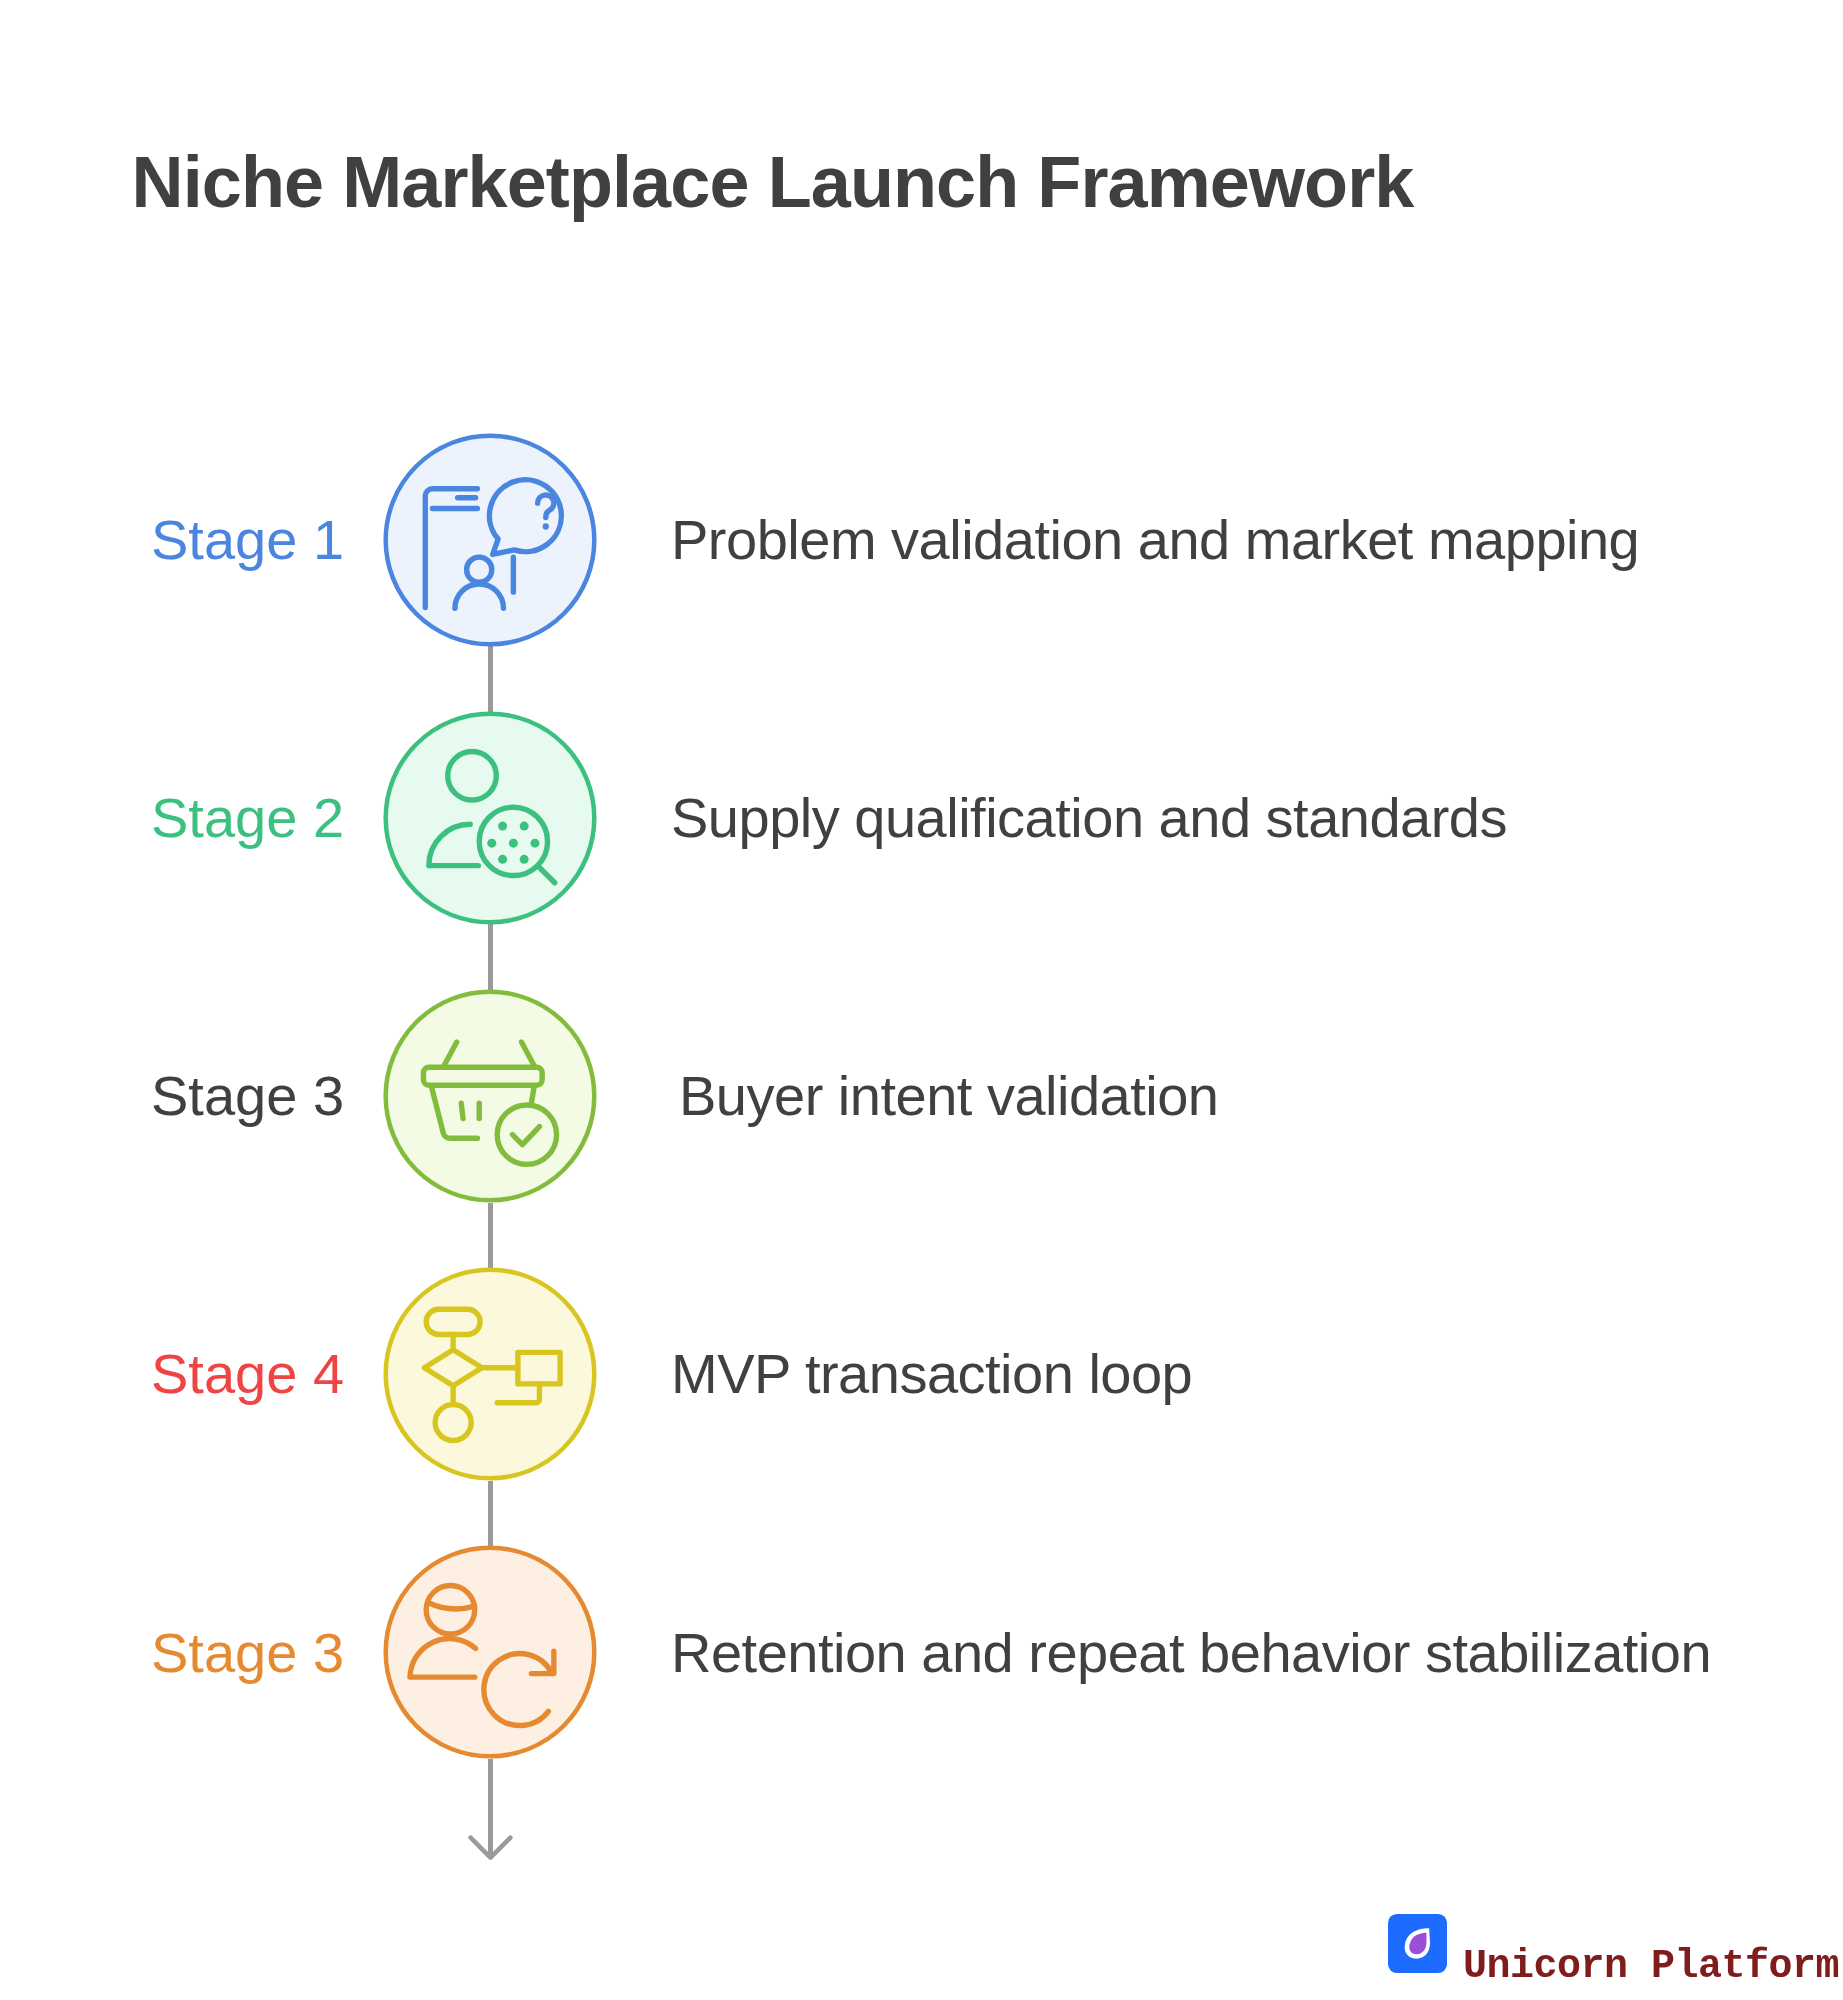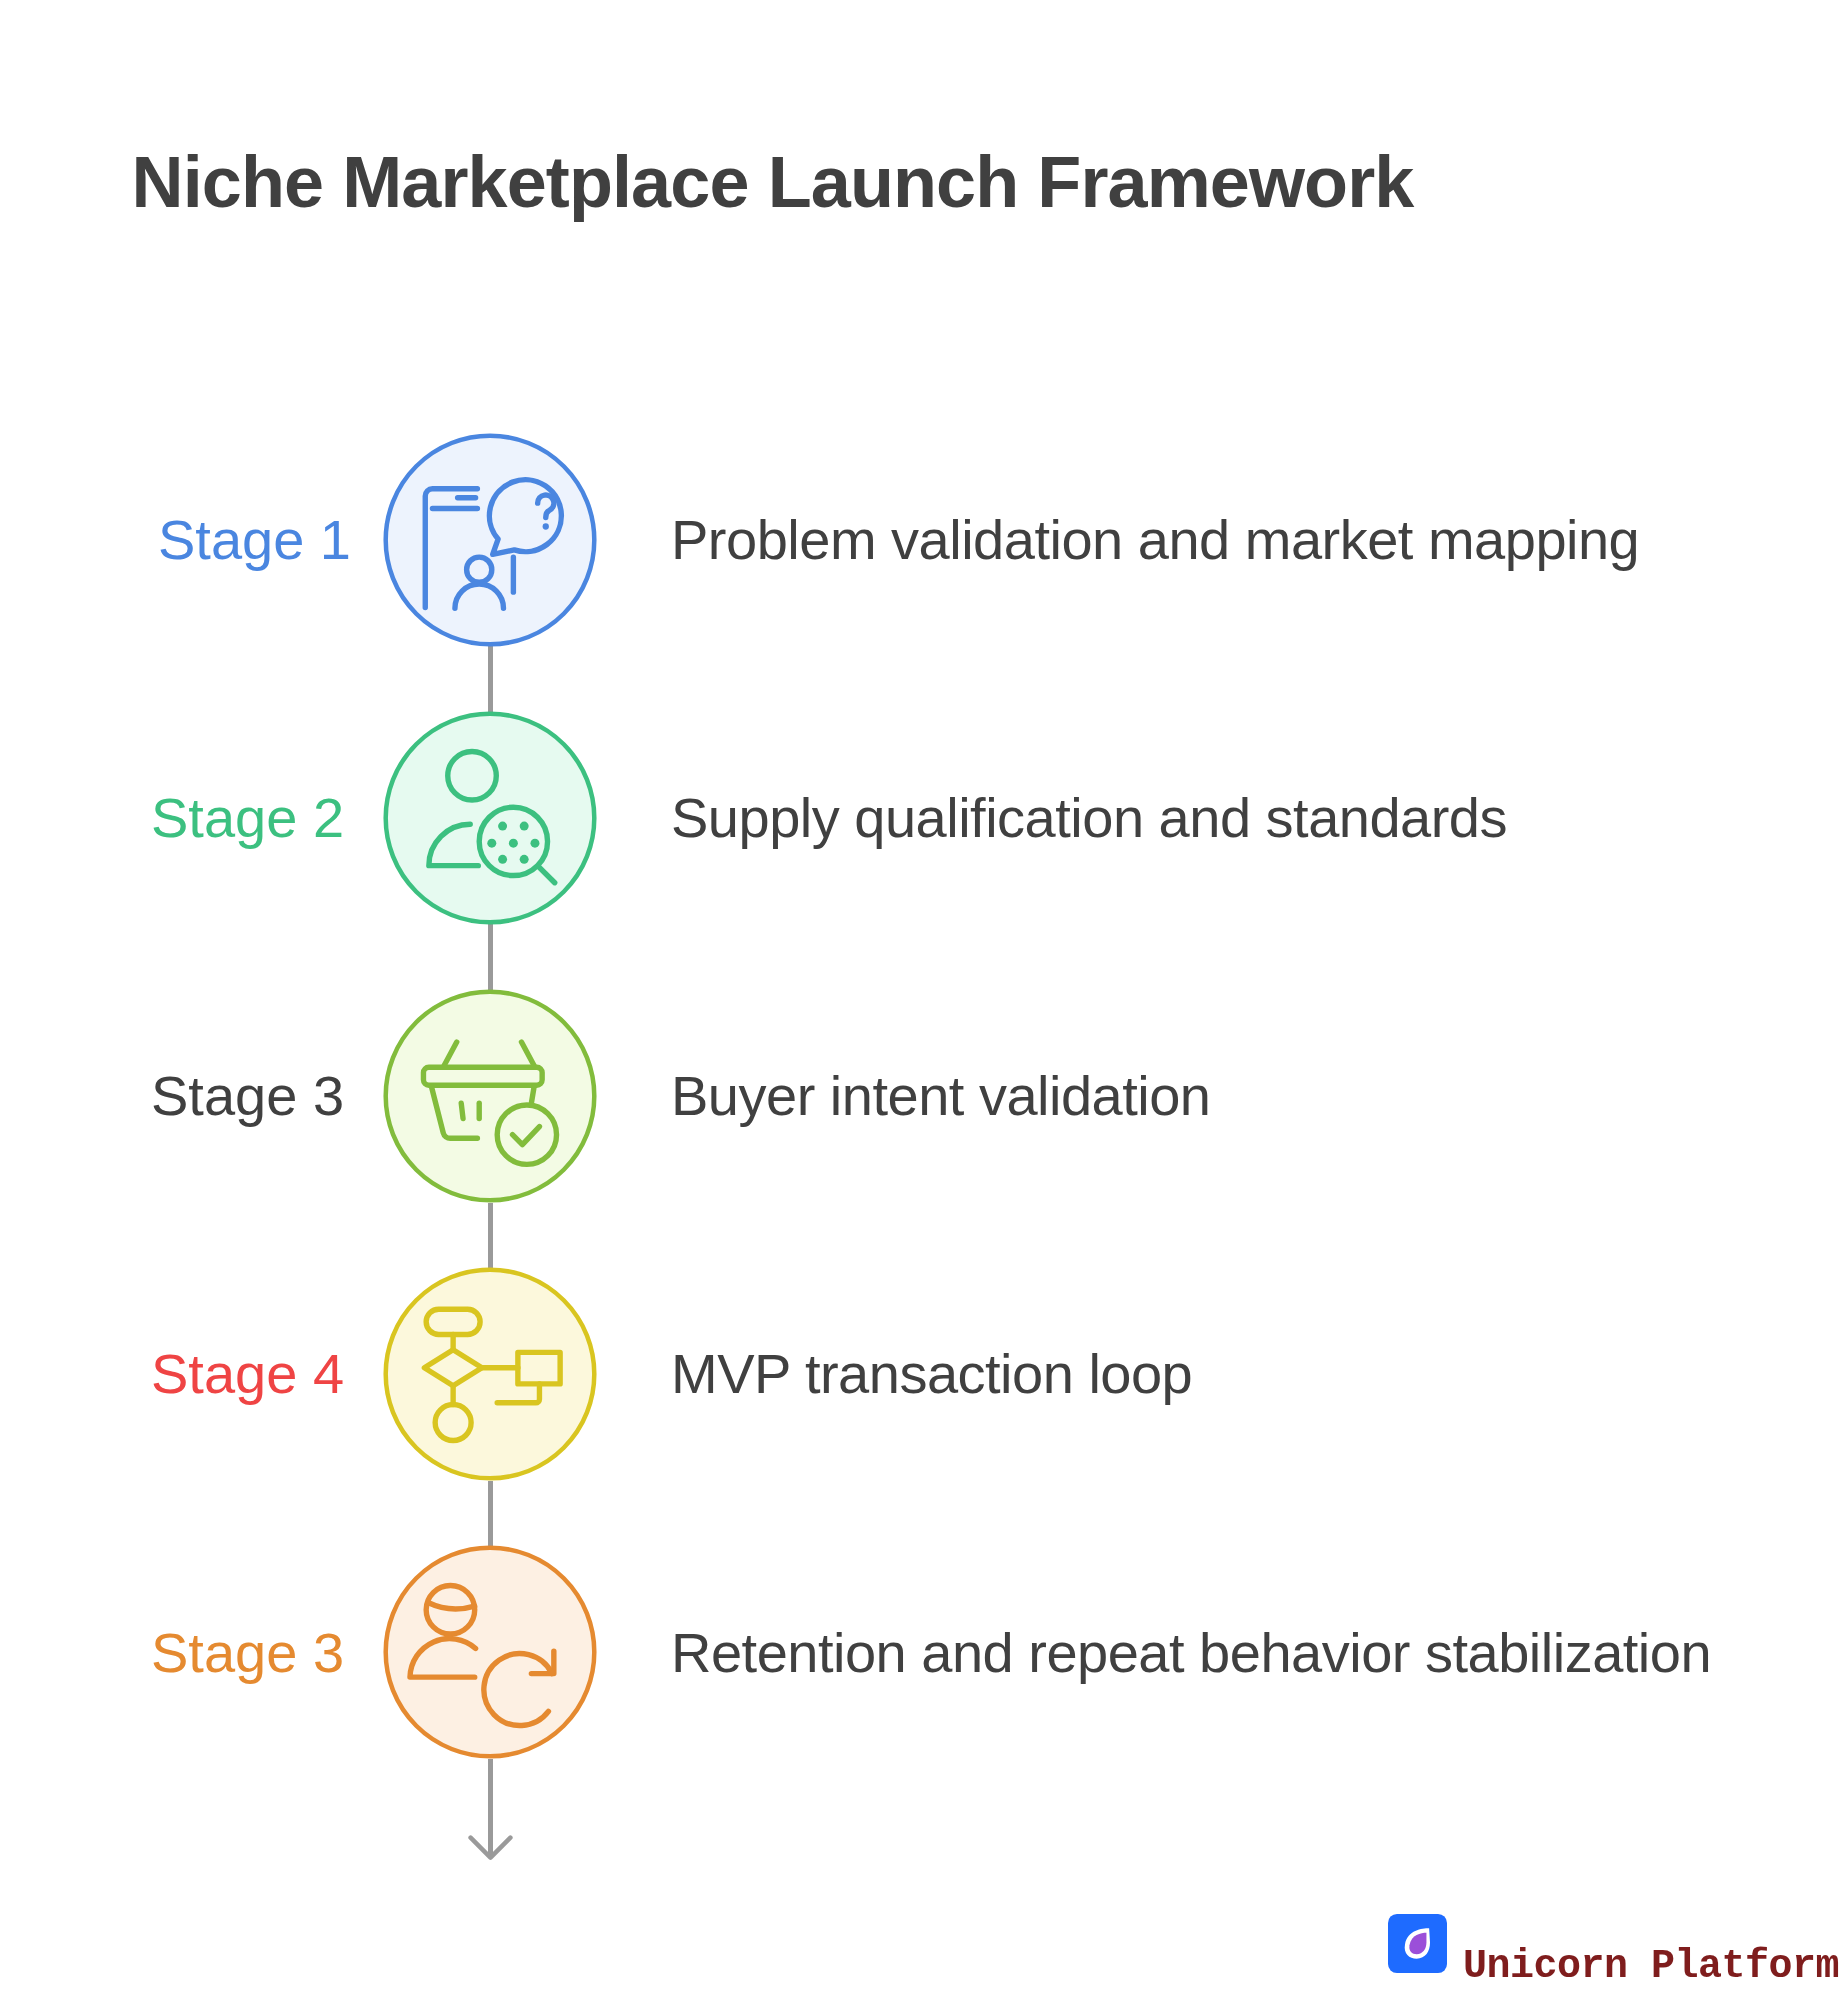--- a/index.html
+++ b/index.html
@@ -40,21 +40,21 @@
 <div class="connector" style="top:646px;height:67px;"></div>
 <div class="connector" style="top:924px;height:67px;"></div>
 <div class="connector" style="top:1203px;height:67px;"></div>
 <div class="connector" style="top:1481px;height:67px;"></div>
 <div class="connector" style="top:1759px;height:97px;"></div>
 <svg class="arrow" viewBox="0 0 52 52">
   <polyline points="4,24 26,46 48,24" fill="none" stroke="#9a9a9a" stroke-width="5" stroke-linecap="round" stroke-linejoin="round"></polyline>
 </svg>
 
 <div>
-  <div class="stage-label" style="top:504px;color:#4A86E0;text-align:center;">Stage 1</div>
+  <div class="stage-label" style="top:504px;color:#4A86E0;">Stage 1</div>
   <svg class="stage-circle" style="top:433px;" viewBox="0 0 238 238">
     <circle cx="119" cy="119" r="116" fill="#EDF3FD" stroke="#4A86E0" stroke-width="5"></circle>
     <g fill="none" stroke="#4A86E0" stroke-width="6" stroke-linecap="round" stroke-linejoin="round">
       <path d="M47 194 V70 a8 8 0 0 1 8 -8 H105"></path>
       <path d="M55 84 H105"></path>
       <path d="M83 72 H103"></path>
       <path d="M145 177 V138"></path>
       <circle cx="107" cy="152" r="14"></circle>
       <path d="M80 195 a27 27 0 0 1 54 0"></path>
       <path d="M122 135 L128 118 a40 40 0 1 1 18 12 Z"></path>
@@ -97,21 +97,21 @@
       <path d="M154 59 L168 85"></path>
       <rect x="45" y="87" width="132" height="20" rx="6"></rect>
       <path d="M54 109 L67 160 a8 8 0 0 0 8 6 H105"></path>
       <path d="M168 109 L165 127"></path>
       <path d="M87 127 L89 144"></path>
       <path d="M107 127 L107 144"></path>
       <circle cx="160" cy="162" r="33"></circle>
       <path d="M144 162 L155 173 L174 153"></path>
     </g>
   </svg>
-  <div class="stage-desc" style="top:1060px;">Buyer intent validation</div>
+  <div class="stage-desc" style="top:1060px;margin-left:8px;">Buyer intent validation</div>
 </div>
 
 <div>
   <div class="stage-label" style="top:1338px;color:#ef4444;">Stage 4</div>
   <svg class="stage-circle" style="top:1267px;" viewBox="0 0 238 238">
     <circle cx="119" cy="119" r="116" fill="#FCF8DC" stroke="#D9C520" stroke-width="5"></circle>
     <g fill="none" stroke="#D9C520" stroke-width="6" stroke-linecap="round" stroke-linejoin="round">
       <rect x="48" y="47" width="60" height="28" rx="14"></rect>
       <path d="M78 75 V92"></path>
       <path d="M78 92 L110 112 L78 132 L46 112 Z"></path>

